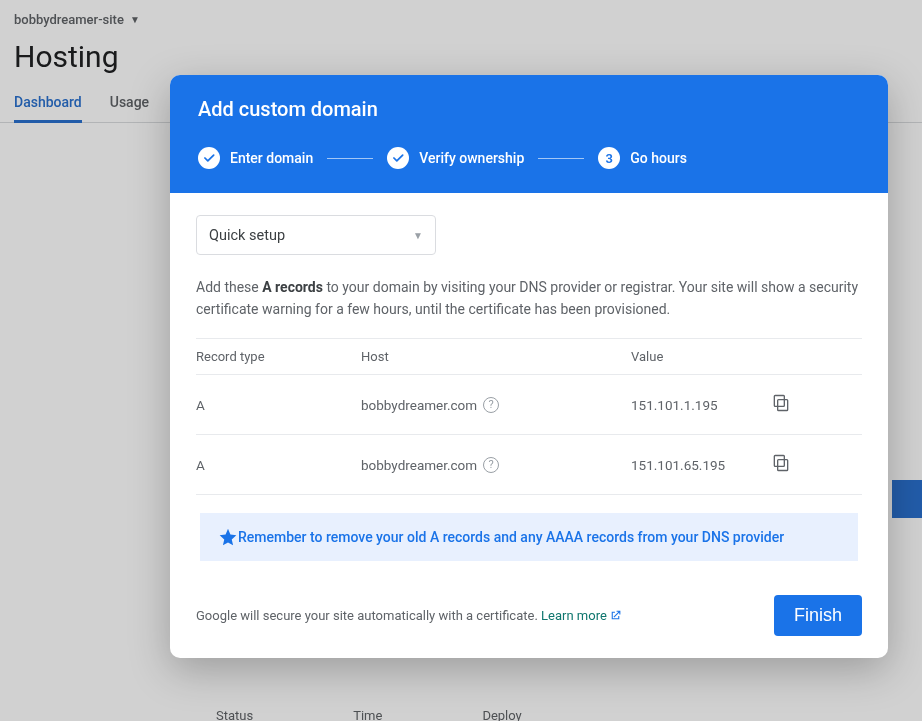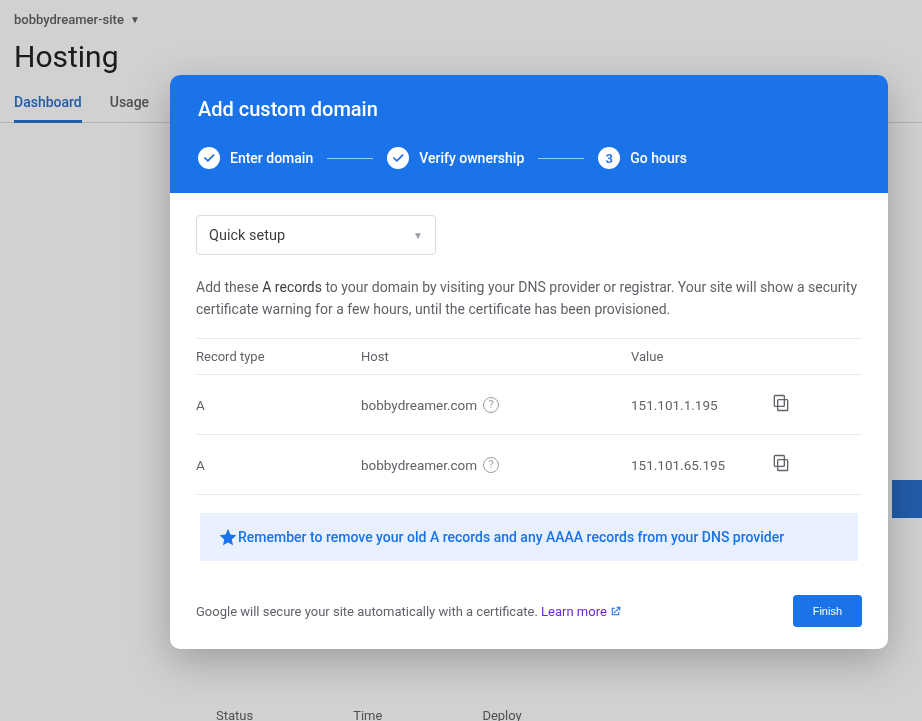--- a/index.html
+++ b/index.html
@@ -150,21 +150,21 @@
     color: #3c4043;
     background:#fff;
   }
   .select .arrow { color: #9aa0a6; font-size: 10px; }
   .instruction {
     margin-top: 22px;
     font-size: 14px;
     color: #5f6368;
     line-height: 1.55;
   }
-  .instruction b { color: #3c4043; font-weight: 400; margin-top: 12px; }
+  .instruction b { color: #3c4043; font-weight: 700; margin-top: 12px; }
   .records-table {
     margin-top: 18px;
     border-top: 1px solid #e8eaed;
   }
   .row {
     display: flex;
     align-items: center;
     padding: 18px 0;
     border-bottom: 1px solid #e8eaed;
     font-size: 13.5px;
@@ -196,28 +196,28 @@
   }
   .note-box .star { width:20px; height:20px; fill:#1a73e8; flex-shrink:0; }
   .dialog-footer {
     display:flex;
     align-items:center;
     justify-content:space-between;
     padding: 30px 26px 22px;
     font-size:13px;
     color:#5f6368;
   }
-  .dialog-footer a { color:#6d28d9; text-decoration:none;text-align:right; }
+  .dialog-footer a { color:#0f766e; text-decoration:none;text-align:right; }
   .ext-icon { width:13px; height:13px; vertical-align:-2px; fill:#1a73e8; margin-left:2px;}
   .finish-btn {
     background:#1a73e8;
     color:#fff;
     border:none;
     border-radius:4px;
-    font-size:11px;
+    font-size:18px;
     font-weight:500;
     padding: 10px 20px;
     cursor:pointer;
   }
 </style>
 </head>
 <body>
 
 <div class="bg-layer">
   <div class="project-picker">

